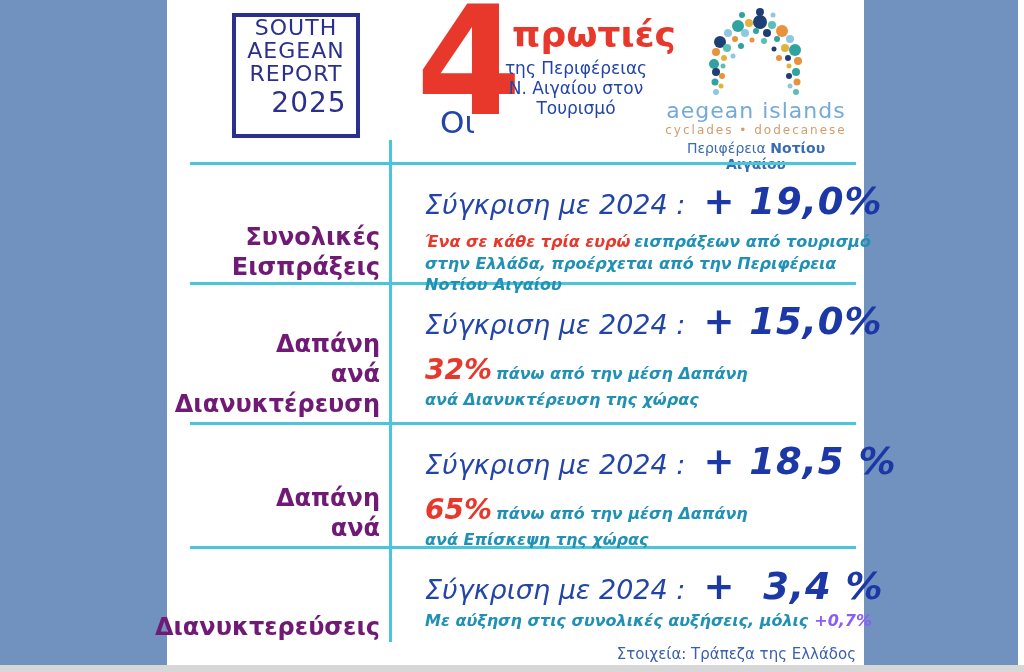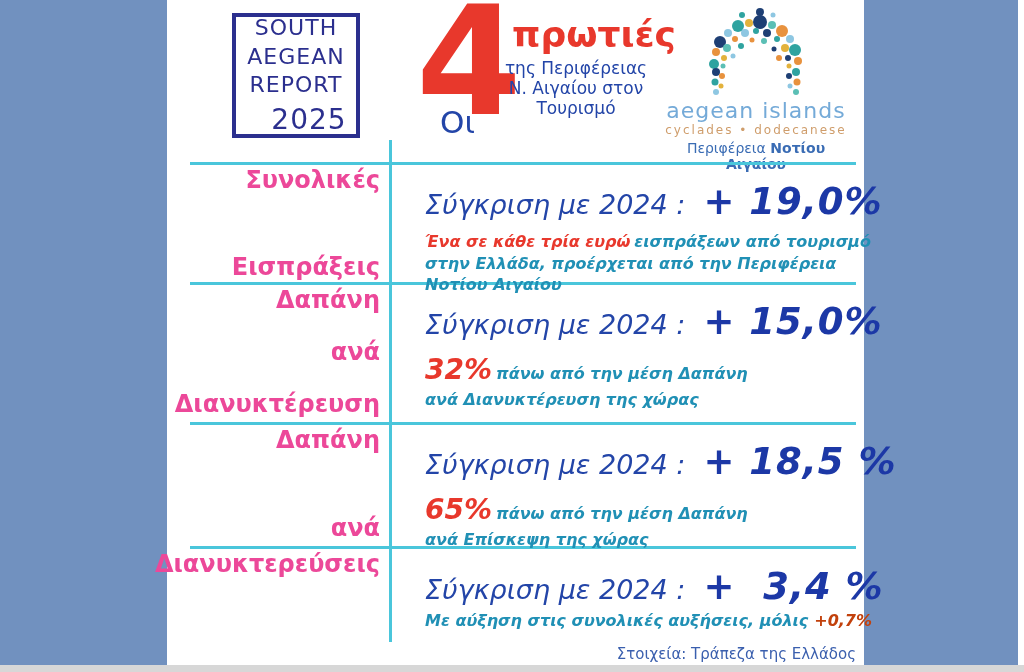--- a/index.html
+++ b/index.html
@@ -7,21 +7,21 @@
   .stage{position:relative;width:1024px;height:672px;background:#ffffff;overflow:hidden;}
 
   
   .band{position:absolute;top:0;height:665px;background:#7191bf;}
   .band-left{left:0;width:167px;}
   .band-right{left:864px;width:154px;}
   .bottom-strip{position:absolute;left:0;top:665px;width:1024px;height:7px;background:#d7d7d7;}
 
   
   .report-box{position:absolute;left:232px;top:13px;width:120px;height:117px;
-    border:4px solid #2b2f8e;display:flex;flex-direction:column;justify-content:space-between;
+    border:4px solid #2b2f8e;display:flex;flex-direction:column;justify-content:flex-start;
     align-items:center;line-height:1.04;}
   .report-box .rb-line{color:#2b2f8e;font-size:22px;font-weight:400;letter-spacing:1px;}
   .report-box .rb-year{color:#2b2f8e;font-size:28px;font-weight:400;letter-spacing:1px;margin-top:2px;margin-left:26px;}
 
   
   .big-number{position:absolute;left:416px;top:-14px;font-size:152px;font-weight:800;
     color:#e8382c;line-height:1;}
   .headline-prefix{position:absolute;left:440px;top:104px;font-size:31px;font-weight:500;color:#2345a8;}
   .headline-word{position:absolute;left:512px;top:14px;font-size:36px;font-weight:800;color:#e8382c;}
   .headline-sub{position:absolute;left:502px;top:58px;width:148px;text-align:center;
@@ -33,32 +33,32 @@
   .logo-tagline{font-size:12px;font-weight:400;color:#cf9d6b;letter-spacing:2px;margin-top:1px;}
   .logo-region{font-size:14px;color:#3a6cb4;margin-top:3px;}
   .logo-region b{font-weight:800;}
 
   
   .v-line{position:absolute;left:389px;top:140px;width:3px;height:502px;background:#4ac6db;}
   .h-line{position:absolute;left:190px;width:666px;height:3px;background:#4ac6db;}
 
   
   .row-label{position:absolute;left:168px;width:212px;display:flex;flex-direction:column;
-    justify-content:space-between;align-items:flex-end;color:#ec4899;font-weight:800;
+    justify-content:flex-end;align-items:flex-end;color:#701a75;font-weight:800;
     font-size:24px;line-height:1.25;text-align:right;}
 
   
   .row-value{position:absolute;left:425px;width:440px;font-style:italic;}
   .cmp-line{display:flex;align-items:baseline;}
   .cmp-label{font-size:27px;font-weight:500;color:#2345a8;white-space:pre;}
   .cmp-value{font-size:37px;font-weight:800;color:#1c38a6;margin-left:18px;white-space:pre;letter-spacing:1px;}
   .note{font-size:16px;font-weight:700;color:#2090b5;line-height:1.35;margin-top:8px;}
   .note .note-hl{color:#e8382c;margin-right:4px;}
   .note .note-hl.note-pct{font-size:28px;}
-  .note .note-suffix{color:#c2410c;margin-left:6px;}
+  .note .note-suffix{color:#8b5cf6;margin-left:6px;}
   .note-w1{width:452px;}
   .note-w2{width:340px;}
 
   .footer-source{position:absolute;left:556px;top:645px;width:300px;text-align:right;
     font-size:15px;font-weight:400;color:#3a5fae;}
 </style>
 </head>
 <body>
 
 <div class="stage">

